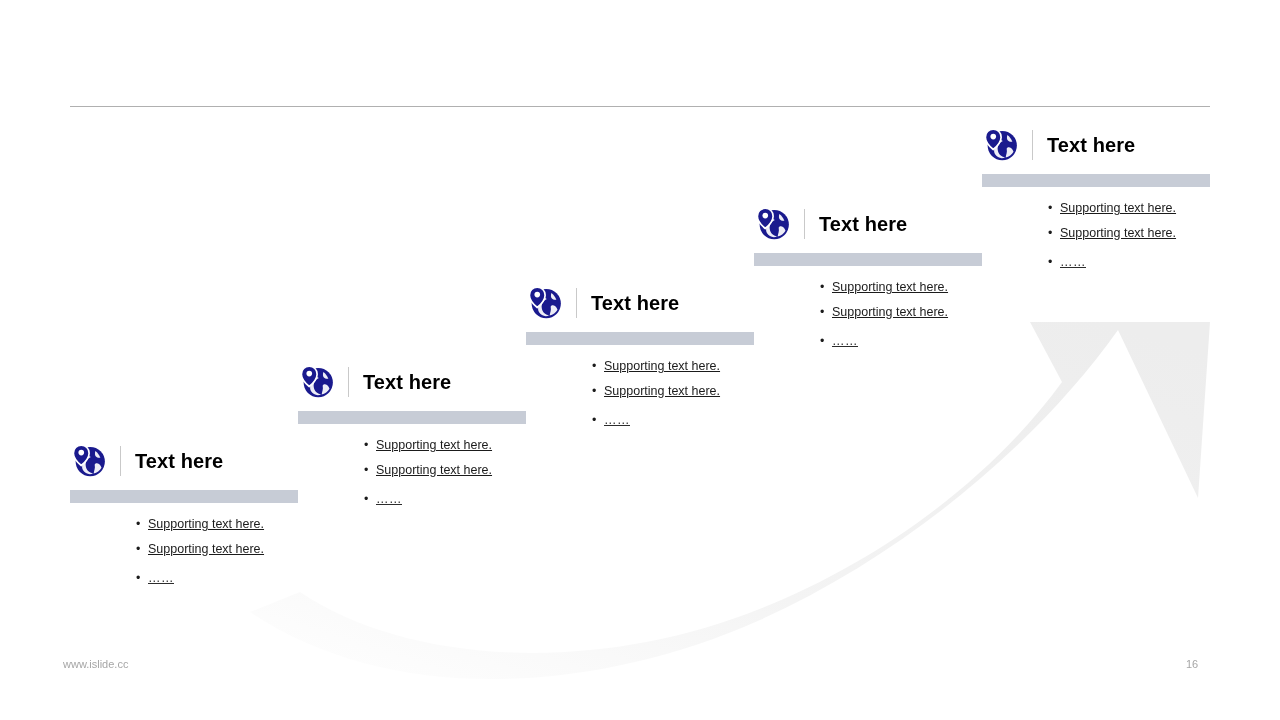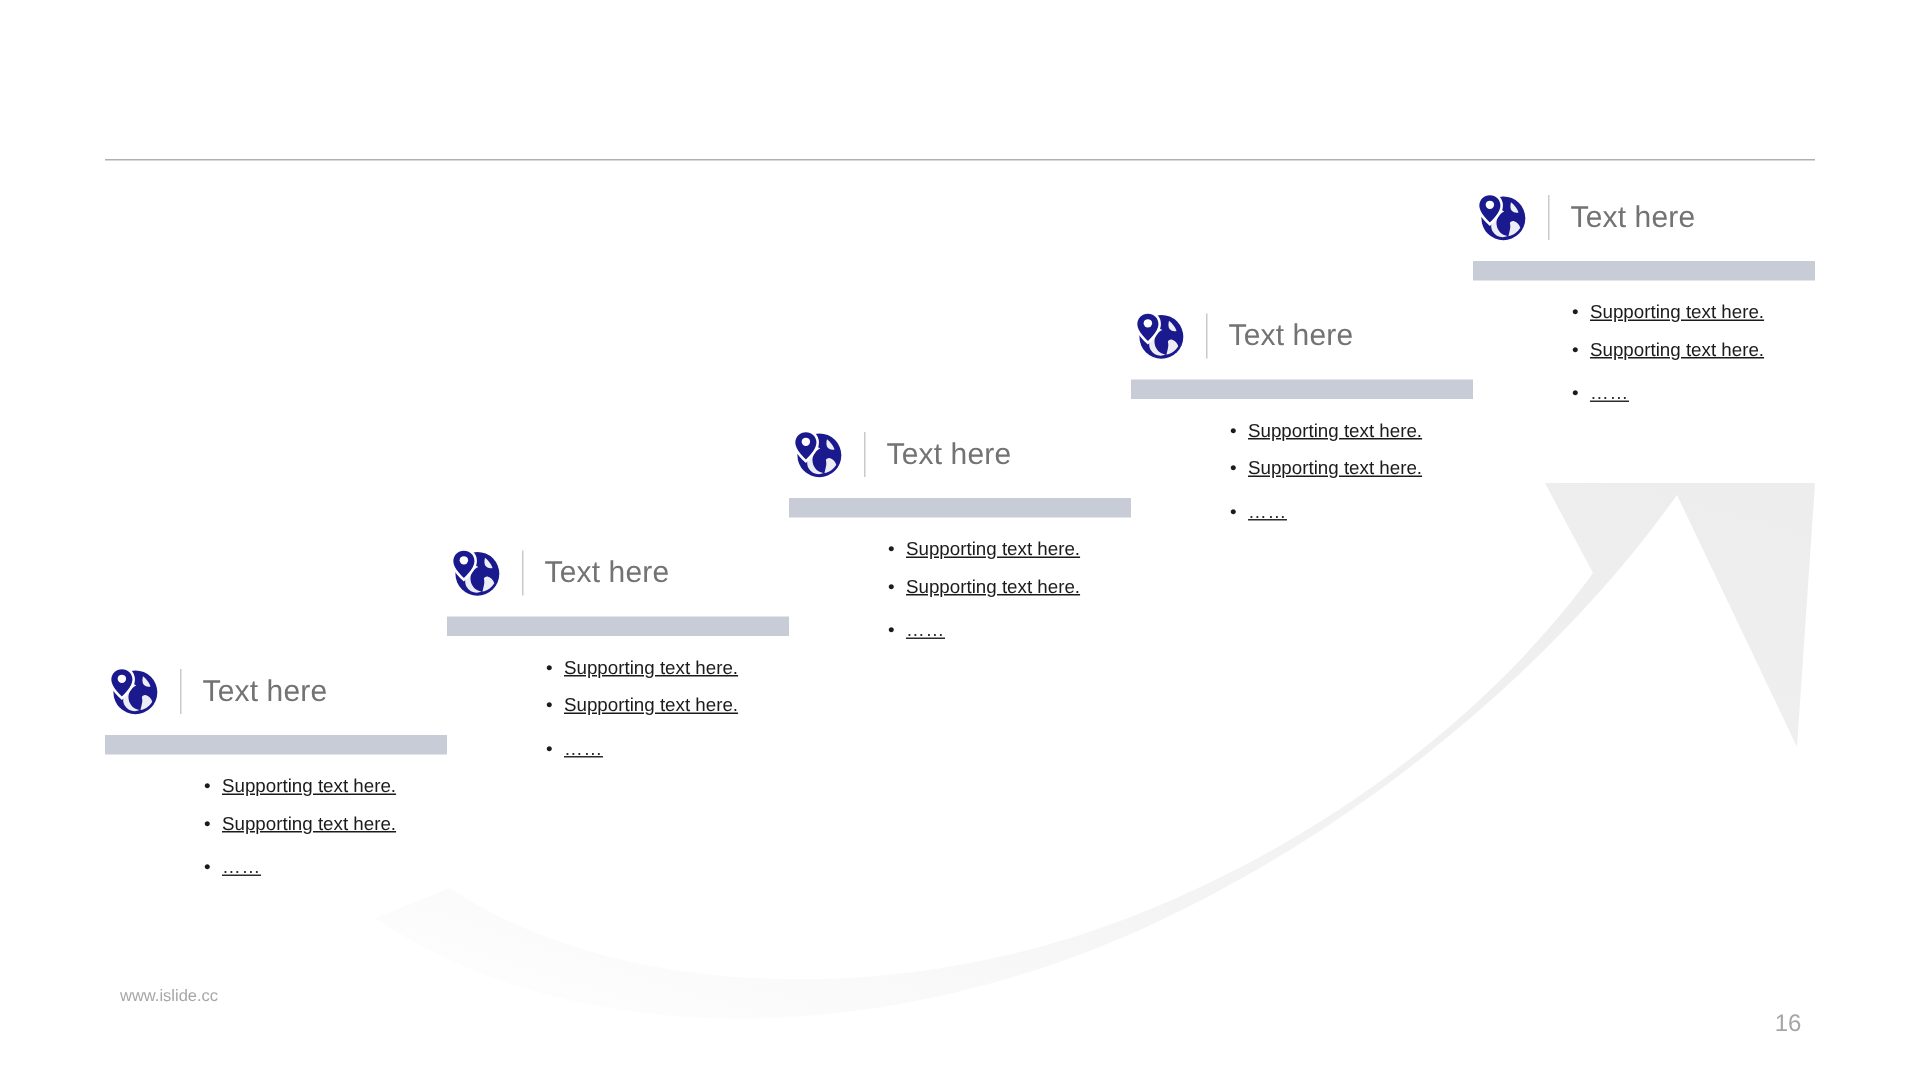--- a/index.html
+++ b/index.html
@@ -60,22 +60,22 @@
     width:1px;
     height:30px;
     background:#c9c9c9;
     margin-left:14px;
     margin-right:14px;
     flex:0 0 1px;
   }
 
   .step-title {
     font-size:20px;
-    font-weight:normal;
-    color:#737373;
+    font-weight:bold;
+    color:#000000;
     letter-spacing:0.1px;
     white-space:nowrap;
     line-height:1;
   }
 
   .accent-bar {
     height:13px;
     background:#c7ccd6;
     margin-top:8px;
   }
@@ -108,31 +108,31 @@
   .bullet-row.gap { margin-top:17px; }
 
   .bullet-row.ellipsis .bullet-text {
     color:#2c2c2c;
     letter-spacing:0.5px;
   }
 
   
   #footer-url {
     position:absolute;
-    left:80px; top:658px;
+    left:63px; top:658px;
     font-size:11px;
     color:#a6a6a6;
     z-index:3;
   }
   #footer-page {
     position:absolute;
-    left:1180px; top:674px;
+    left:1180px; top:658px;
     width:24px;
     text-align:center;
-    font-size:16px;
+    font-size:11px;
     color:#a6a6a6;
     z-index:3;
   }
 </style>
 </head>
 <body>
 
 <div id="slide">
 
   <svg id="arrow-layer" viewBox="0 0 1280 720" width="1280" height="720" xmlns="http://www.w3.org/2000/svg">

